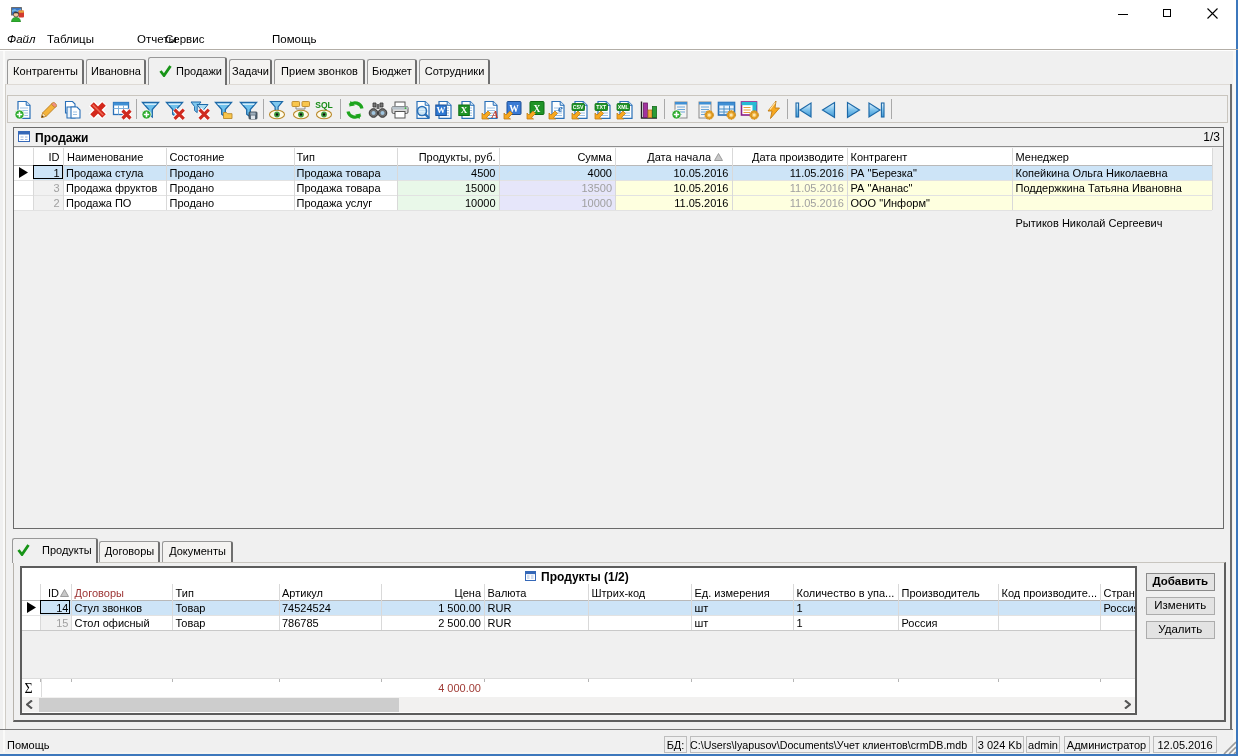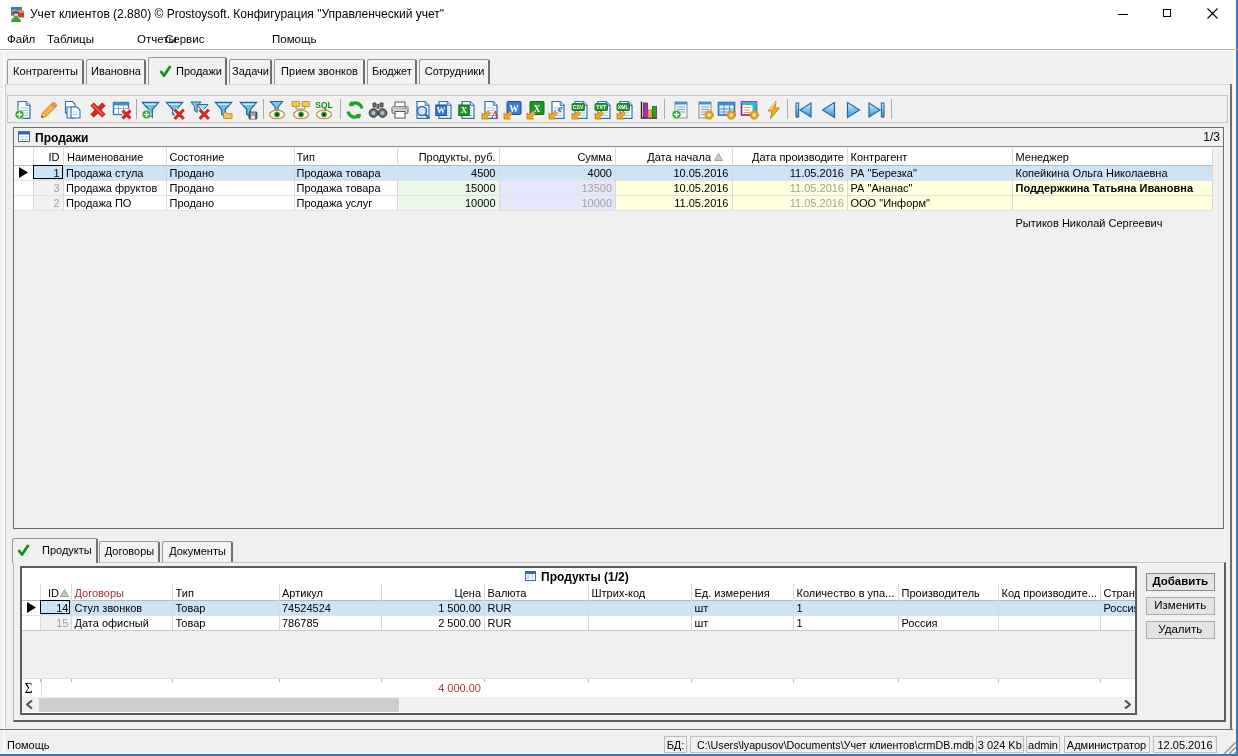--- a/index.html
+++ b/index.html
@@ -16,29 +16,28 @@
 <rect x="3" y="1" width="11" height="8.5" rx="0.5" fill="#6d6d6d"></rect>
 <rect x="4" y="2" width="9" height="6.5" fill="#3a75c4"></rect>
 <path d="M4 4l3-1 2 1.5 4-1.5v2l-4 1-2-1-3 1z" fill="#6fb3e0"></path>
 <rect x="10.5" y="4.5" width="5.5" height="7" rx="1" fill="#d23a2e"></rect>
 <rect x="10.5" y="4.5" width="5.5" height="2.2" rx="1" fill="#e8a33d"></rect>
 <circle cx="8" cy="8.5" r="2.6" fill="#f4c9a0" stroke="#333" stroke-width="0.7"></circle>
 <path d="M5.4 8.2c0-3 5.2-3 5.2 0l-1-.9h-3.4z" fill="#2b2b2b"></path>
 <path d="M3.5 16c0-3.4 2-4.6 4.5-4.6s4.5 1.2 4.5 4.6z" fill="#2fae2f" stroke="#1d7a1d" stroke-width="0.6"></path>
 </svg>
     </div>
-<div style="position:absolute;left:30px;top:7.5px;font-size:12px;color:#000;font-weight:400;white-space:nowrap;line-height:1;">Учет клиентов (2.880) © Prostoysoft. Конфигурация "Управленческий учет"</div>
 <div style="position:absolute;left:1117.5px;top:14px;width:10.5px;height:1.3px;background:#000;"></div>
 <div style="position:absolute;left:1162.5px;top:8.5px;width:8.8px;height:8.8px;border:1.2px solid #000"></div>
 <div style="position:absolute;left:1207px;top:8px;width:11px;height:11px;">
       <svg style="display:block" width="11" height="11" viewBox="0 0 11 11">
         <path d="M0.5 0.5 L10.5 10.5 M10.5 0.5 L0.5 10.5" stroke="#000" stroke-width="1.1"></path>
       </svg>
     </div>
-<div style="position:absolute;left:7px;top:34px;font-size:11.5px;color:#000;font-weight:400;white-space:nowrap;line-height:1;">Файл</div>
+<div style="position:absolute;left:7px;top:34px;font-size:11.5px;color:#000;font-weight:400;white-space:nowrap;line-height:1;font-style:italic;">Файл</div>
 <div style="position:absolute;left:47px;top:34px;font-size:11.5px;color:#000;font-weight:400;white-space:nowrap;line-height:1;">Таблицы</div>
 <div style="position:absolute;left:110px;top:34px;font-size:11.5px;color:#000;font-weight:400;white-space:nowrap;line-height:1;margin-left:27px;">Отчеты</div>
 <div style="position:absolute;left:165px;top:34px;font-size:11.5px;color:#000;font-weight:400;white-space:nowrap;line-height:1;">Сервис</div>
 <div style="position:absolute;left:224px;top:34px;font-size:11.5px;color:#000;font-weight:400;white-space:nowrap;line-height:1;margin-left:48px;">Помощь</div>
 <div style="position:absolute;left:0px;top:49px;width:1238px;height:1.2px;background:#b3aea7;"></div>
 <div style="position:absolute;left:5px;top:84px;width:1227px;height:1px;background:#dedad5;"></div>
 <div style="position:absolute;left:5px;top:84px;width:1px;height:646px;background:#cfccc6;"></div>
 <div style="position:absolute;left:1230px;top:84px;width:2px;height:646px;background:#6e6e6e;"></div>
 <div style="position:absolute;left:0px;top:728.5px;width:1233px;height:1.8px;background:#787878;"></div>
 <div style="position:absolute;left:7px;top:58.5px;width:77px;height:25.5px;background:#f4f3f1;border-left:1px solid #989898;border-top:1px solid #989898;border-right:2px solid #6f6f6f;border-radius:2.5px 2.5px 0 0"></div>
@@ -516,21 +515,21 @@
 <div style="position:absolute;left:612px;top:182.5px;width:0;font-size:11px;color:#a0a0a0;font-weight:400;line-height:1;">
       <span style="position:absolute;right:0;white-space:nowrap">13500</span>
     </div>
 <div style="position:absolute;left:728.5px;top:182.5px;width:0;font-size:11px;color:#000;font-weight:400;line-height:1;">
       <span style="position:absolute;right:0;white-space:nowrap">10.05.2016</span>
     </div>
 <div style="position:absolute;left:844px;top:182.5px;width:0;font-size:11px;color:#a0a0a0;font-weight:400;line-height:1;">
       <span style="position:absolute;right:0;white-space:nowrap">11.05.2016</span>
     </div>
 <div style="position:absolute;left:850.5px;top:182.5px;font-size:11px;color:#000;font-weight:400;white-space:nowrap;line-height:1;">РА "Ананас"</div>
-<div style="position:absolute;left:1015.5px;top:182.5px;font-size:11px;color:#000;font-weight:700;white-space:nowrap;line-height:1;">Поддержкина Татьяна Ивановна</div>
+<div style="position:absolute;left:1015.5px;top:182.5px;font-size:11px;color:#000;font-weight:400;white-space:nowrap;line-height:1;">Поддержкина Татьяна Ивановна</div>
 <div style="position:absolute;left:59.5px;top:197.5px;width:0;font-size:11px;color:#a0a0a0;font-weight:400;line-height:1;">
       <span style="position:absolute;right:0;white-space:nowrap">2</span>
     </div>
 <div style="position:absolute;left:66px;top:197.5px;font-size:11px;color:#000;font-weight:400;white-space:nowrap;line-height:1;">Продажа ПО</div>
 <div style="position:absolute;left:169.5px;top:197.5px;font-size:11px;color:#000;font-weight:400;white-space:nowrap;line-height:1;">Продано</div>
 <div style="position:absolute;left:296.5px;top:197.5px;font-size:11px;color:#000;font-weight:400;white-space:nowrap;line-height:1;">Продажа услуг</div>
 <div style="position:absolute;left:495.5px;top:197.5px;width:0;font-size:11px;color:#000;font-weight:400;line-height:1;">
       <span style="position:absolute;right:0;white-space:nowrap">10000</span>
     </div>
 <div style="position:absolute;left:612px;top:197.5px;width:0;font-size:11px;color:#a0a0a0;font-weight:400;line-height:1;">
@@ -618,21 +617,21 @@
       <span style="position:absolute;right:0;white-space:nowrap">1 500.00</span>
     </div>
 <div style="position:absolute;left:487.5px;top:602.5px;font-size:11px;color:#000;font-weight:400;white-space:nowrap;line-height:1;">RUR</div>
 <div style="position:absolute;left:694.5px;top:602.5px;font-size:11px;color:#000;font-weight:400;white-space:nowrap;line-height:1;">шт</div>
 <div style="position:absolute;left:796.5px;top:602.5px;font-size:11px;color:#000;font-weight:400;white-space:nowrap;line-height:1;">1</div>
 <div style="position:absolute;left:901.5px;top:602.5px;font-size:11px;color:#000;font-weight:400;white-space:nowrap;line-height:1;"></div>
 <div style="position:absolute;left:1103.5px;top:602.5px;font-size:11px;color:#000;font-weight:400;white-space:nowrap;line-height:1;">Россия</div>
 <div style="position:absolute;left:68.5px;top:617.5px;width:0;font-size:11px;color:#a0a0a0;font-weight:400;line-height:1;">
       <span style="position:absolute;right:0;white-space:nowrap">15</span>
     </div>
-<div style="position:absolute;left:74.5px;top:617.5px;font-size:11px;color:#000;font-weight:400;white-space:nowrap;line-height:1;">Дата офисный</div>
+<div style="position:absolute;left:74.5px;top:617.5px;font-size:11px;color:#000;font-weight:400;white-space:nowrap;line-height:1;">Стол офисный</div>
 <div style="position:absolute;left:175.5px;top:617.5px;font-size:11px;color:#000;font-weight:400;white-space:nowrap;line-height:1;">Товар</div>
 <div style="position:absolute;left:282px;top:617.5px;font-size:11px;color:#000;font-weight:400;white-space:nowrap;line-height:1;">786785</div>
 <div style="position:absolute;left:481px;top:617.5px;width:0;font-size:11px;color:#000;font-weight:400;line-height:1;">
       <span style="position:absolute;right:0;white-space:nowrap">2 500.00</span>
     </div>
 <div style="position:absolute;left:487.5px;top:617.5px;font-size:11px;color:#000;font-weight:400;white-space:nowrap;line-height:1;">RUR</div>
 <div style="position:absolute;left:694.5px;top:617.5px;font-size:11px;color:#000;font-weight:400;white-space:nowrap;line-height:1;">шт</div>
 <div style="position:absolute;left:796.5px;top:617.5px;font-size:11px;color:#000;font-weight:400;white-space:nowrap;line-height:1;">1</div>
 <div style="position:absolute;left:901.5px;top:617.5px;font-size:11px;color:#000;font-weight:400;white-space:nowrap;line-height:1;">Россия</div>
 <div style="position:absolute;left:1103.5px;top:617.5px;font-size:11px;color:#000;font-weight:400;white-space:nowrap;line-height:1;"></div>
@@ -675,21 +674,21 @@
 <div style="position:absolute;left:1145.5px;top:596.5px;width:69.5px;height:18.5px;background:#e3e3e3;border:1px solid #acacac"></div>
 <div style="position:absolute;left:0px;top:0px;font-size:1px;color:#000;font-weight:400;white-space:nowrap;line-height:1;"></div>
 <div style="position:absolute;left:1145.5px;top:599.25px;width:69.5px;height:13px;text-align:center;font-size:11.5px;font-weight:400;line-height:13px">Изменить</div>
 <div style="position:absolute;left:1145.5px;top:620.5px;width:69.5px;height:18.5px;background:#e3e3e3;border:1px solid #acacac"></div>
 <div style="position:absolute;left:0px;top:0px;font-size:1px;color:#000;font-weight:400;white-space:nowrap;line-height:1;"></div>
 <div style="position:absolute;left:1145.5px;top:623.25px;width:69.5px;height:13px;text-align:center;font-size:11.5px;font-weight:400;line-height:13px">Удалить</div>
 <div style="position:absolute;left:7px;top:739.5px;font-size:11px;color:#000;font-weight:400;white-space:nowrap;line-height:1;">Помощь</div>
 <div style="position:absolute;left:664px;top:735.5px;width:23px;height:17.5px;border:1px solid #bdbdbd;background:#f0f0f0"></div>
 <div style="position:absolute;left:664px;top:739.5px;width:23px;height:12px;text-align:center;font-size:11px;line-height:11px;white-space:nowrap">БД:</div>
 <div style="position:absolute;left:690px;top:735.5px;width:283px;height:17.5px;border:1px solid #bdbdbd;background:#f0f0f0"></div>
-<div style="position:absolute;left:690px;top:739.5px;width:291px;height:12px;text-align:center;font-size:10.7px;line-height:11px;white-space:nowrap">C:\Users\lyapusov\Documents\Учет клиентов\crmDB.mdb</div>
+<div style="position:absolute;left:690px;top:739.5px;width:261px;height:12px;text-align:center;font-size:10.7px;line-height:11px;white-space:nowrap">C:\Users\lyapusov\Documents\Учет клиентов\crmDB.mdb</div>
 <div style="position:absolute;left:976px;top:735.5px;width:47.5px;height:17.5px;border:1px solid #bdbdbd;background:#f0f0f0"></div>
 <div style="position:absolute;left:976px;top:739.5px;width:47.5px;height:12px;text-align:center;font-size:11px;line-height:11px;white-space:nowrap">3 024 Kb</div>
 <div style="position:absolute;left:1026px;top:735.5px;width:34px;height:17.5px;border:1px solid #bdbdbd;background:#f0f0f0"></div>
 <div style="position:absolute;left:1026px;top:739.5px;width:34px;height:12px;text-align:center;font-size:11px;line-height:11px;white-space:nowrap">admin</div>
 <div style="position:absolute;left:1063.5px;top:735.5px;width:86px;height:17.5px;border:1px solid #bdbdbd;background:#f0f0f0"></div>
 <div style="position:absolute;left:1063.5px;top:739.5px;width:86px;height:12px;text-align:center;font-size:11px;line-height:11px;white-space:nowrap">Администратор</div>
 <div style="position:absolute;left:1153px;top:735.5px;width:64px;height:17.5px;border:1px solid #bdbdbd;background:#f0f0f0"></div>
 <div style="position:absolute;left:1153px;top:739.5px;width:64px;height:12px;text-align:center;font-size:11px;line-height:11px;white-space:nowrap">12.05.2016</div>
 <div style="position:absolute;left:1222px;top:740px;width:14px;height:14px;">
       <svg style="display:block" width="14" height="14" viewBox="0 0 14 14">

